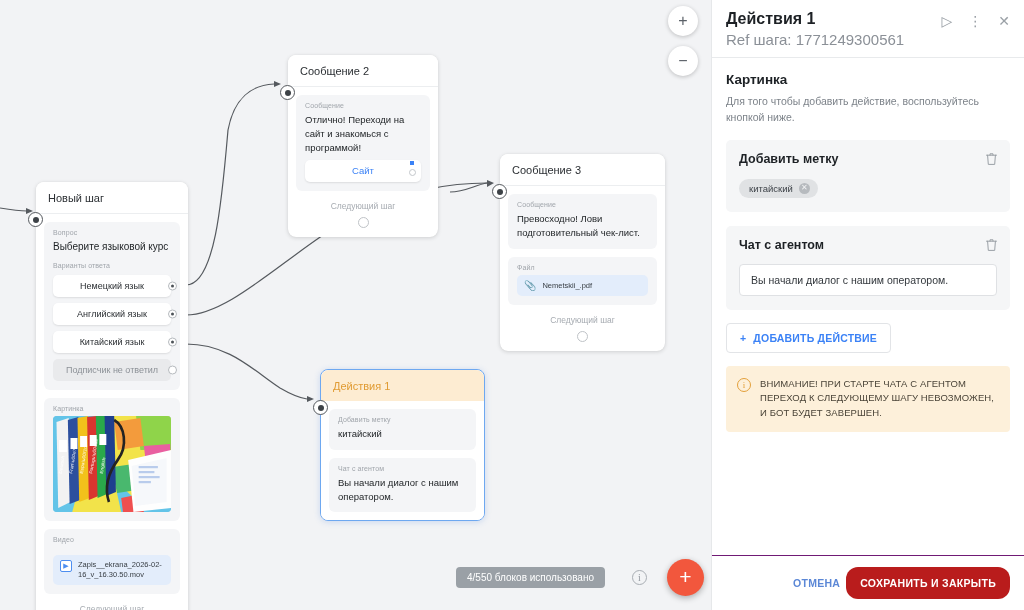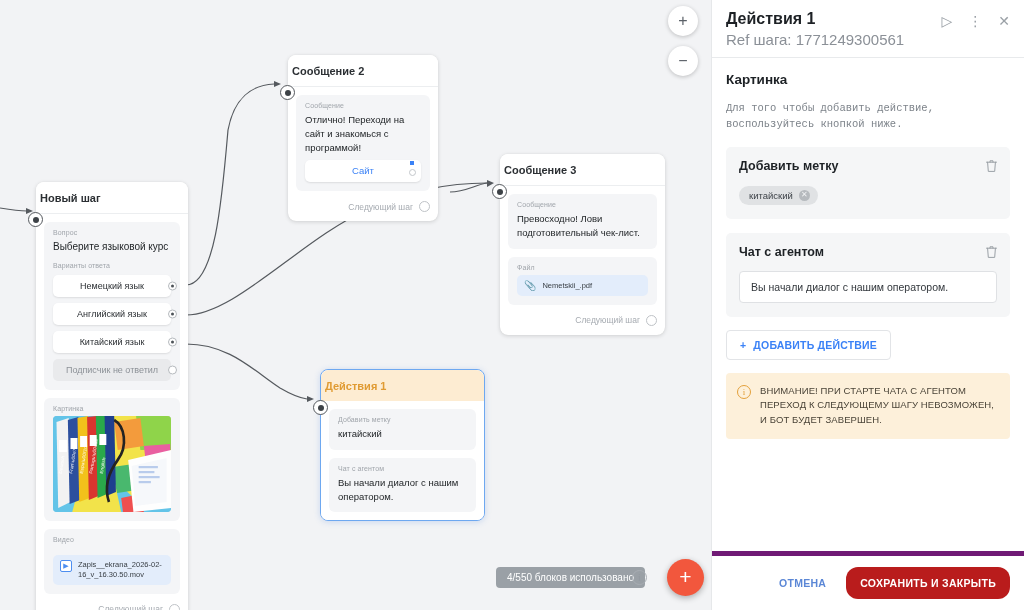--- a/index.html
+++ b/index.html
@@ -20,22 +20,22 @@
   }
   #edges { position: absolute; left: 0; top: 0; width: 711px; height: 610px; }
 
   .node {
     position: absolute;
     background: #ffffff;
     border-radius: 8px;
     box-shadow: 0 1px 4px rgba(0,0,0,.14), 0 0 1px rgba(0,0,0,.10);
   }
   .node-title {
-    font-size: 11px; font-weight: bold; color: #2b2f33;
-    padding: 10px 12px 9px 4px;
+    font-size: 11px; font-weight: normal; color: #2b2f33;
+    padding: 10px 12px 9px 12px;
     border-bottom: 1px solid #eceef0;
     border-radius: 8px 8px 0 0;
     background: #fff;
   }
   .node-body { padding: 8px; }
   .blk {
     background: #f4f5f7;
     border-radius: 6px;
     padding: 7px 9px 9px 9px;
     margin-bottom: 8px;
@@ -64,21 +64,21 @@
     background: #fff; border: 1px solid #b6babe;
   }
   .port-sm i {
     position: absolute; left: 2px; top: 2px; width: 3px; height: 3px;
     border-radius: 50%; background: #4c5257; display: block;
   }
 
   .node-footer {
     display: flex; align-items: center; justify-content: flex-end;
     gap: 6px; padding: 2px 8px 9px 8px;
-    font-size: 8.5px; color: #a6abb1;
+    font-size: 8.5px; color: #a6abb1; flex-direction: column;
   }
   .port-next {
     width: 11px; height: 11px; border-radius: 50%;
     background: #fff; border: 1px solid #bfc3c7; flex: none;
   }
 
   .port-in {
     position: absolute; left: -8px; top: 30px;
     width: 15px; height: 15px; border-radius: 50%;
     background: #fff; border: 1.5px solid #55595e;
@@ -150,21 +150,21 @@
     width: 30px; height: 30px; border-radius: 50%;
     background: #fff; box-shadow: 0 1px 4px rgba(0,0,0,.22);
     display: flex; align-items: center; justify-content: center;
     color: #5a6067; font-size: 16px;
   }
   #zoom-in { top: 6px; }
   #zoom-out { top: 46px; }
 
   
   .blocks-pill {
-    position: absolute; left: 496px; top: 567px;
+    position: absolute; left: 456px; top: 567px;
     background: #9aa0a6; color: #fff;
     font-size: 10px; padding: 5px 11px; border-radius: 4px;
   }
   .info-ico {
     position: absolute; left: 632px; top: 570px;
     width: 15px; height: 15px; border-radius: 50%;
     border: 1px solid #a8adb3; color: #9399a0;
     font-size: 10px; line-height: 13px; text-align: center;
     font-family: "Liberation Serif", serif;
   }
@@ -189,21 +189,21 @@
     border-bottom: 1px solid #e8eaec;
     display: flex; align-items: flex-start;
   }
   .p-title { font-size: 16px; font-weight: bold; color: #1d2125; }
   .p-sub { font-size: 15px; color: #8b9097; margin-top: 3px; }
   .p-icons { margin-left: auto; display: flex; gap: 16px; padding-top: 4px; color: #9aa0a6; }
   .p-icons span { font-size: 14px; line-height: 14px; cursor: pointer; }
 
   .p-body { flex: 1; padding: 14px 14px 0 14px; overflow: hidden; }
   .p-h2 { font-size: 13.5px; font-weight: bold; color: #1d2125; }
-  .p-desc { font-size: 10.5px; color: #7d838a; line-height: 1.5; margin-top: 14px; font-family: Liberation Mono, monospace; }
+  .p-desc { font-size: 10.5px; color: #7d838a; line-height: 1.5; margin-top: 7px; }
 
   .card {
     background: #f5f6f7; border-radius: 5px;
     padding: 12px 13px 14px 13px; margin-top: 14px;
     position: relative;
   }
   .card-title { font-size: 12.5px; font-weight: bold; color: #1d2125; }
   .trash {
     position: absolute; right: 12px; top: 12px;
     color: #9aa0a6; font-size: 12px; cursor: pointer;
@@ -237,23 +237,23 @@
   }
   .warn-ico {
     flex: none; width: 14px; height: 14px; border-radius: 50%;
     border: 1px solid #e3a03b; color: #e3a03b;
     font-size: 9px; line-height: 12px; text-align: center;
     font-family: "Liberation Serif", serif; margin-top: 1px;
   }
   .warn-txt { font-size: 9.5px; color: #4a4438; line-height: 1.55; letter-spacing: .1px; }
 
   .p-foot {
-    border-top: 5px solid #701a75;
+    border-top: 1px solid #701a75;
     padding: 11px 14px; display: flex; justify-content: flex-end;
-    align-items: center; gap: 14px;
+    align-items: center; 
   }
   .btn-cancel {
     font-size: 10.5px; font-weight: bold; color: #5b87d6;
     letter-spacing: .3px; padding: 8px 6px; background: none; border: none;
     font-family: "Liberation Sans", sans-serif;
   }
   .btn-save {
     font-size: 10.5px; font-weight: bold; color: #fff;
     background: #b91c1c; border: none; border-radius: 12px;
     padding: 10px 14px; letter-spacing: .3px;

